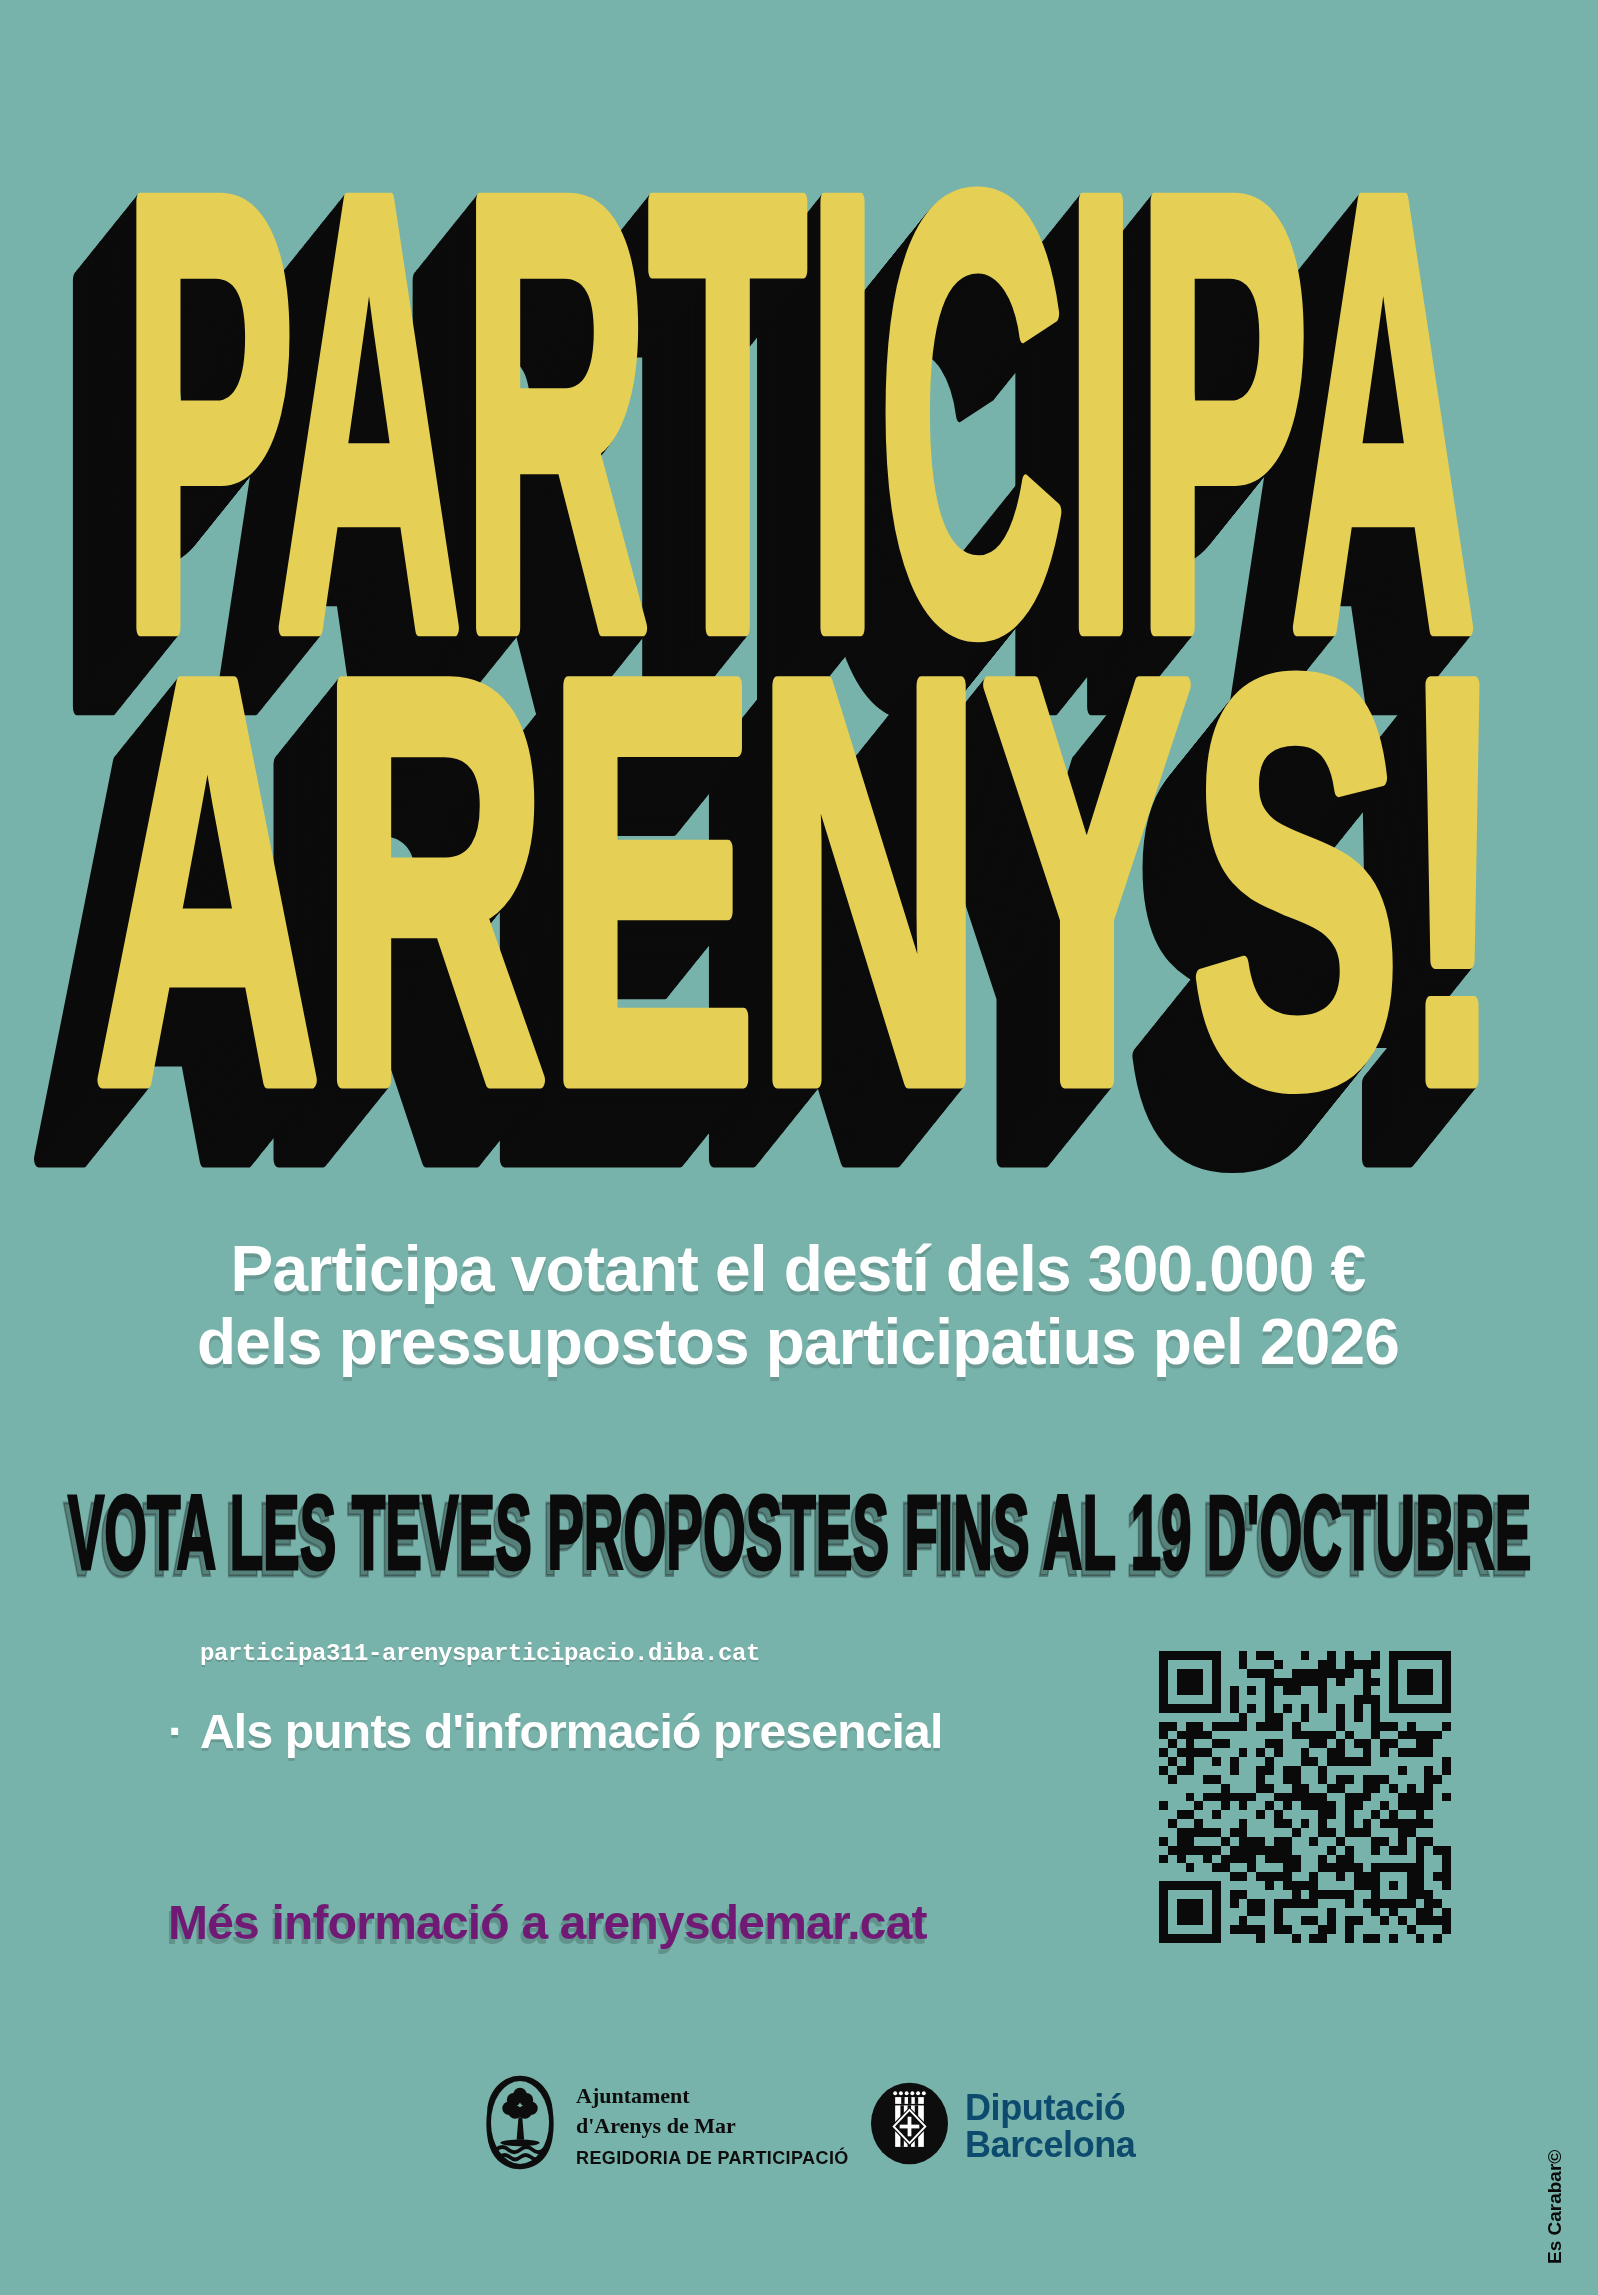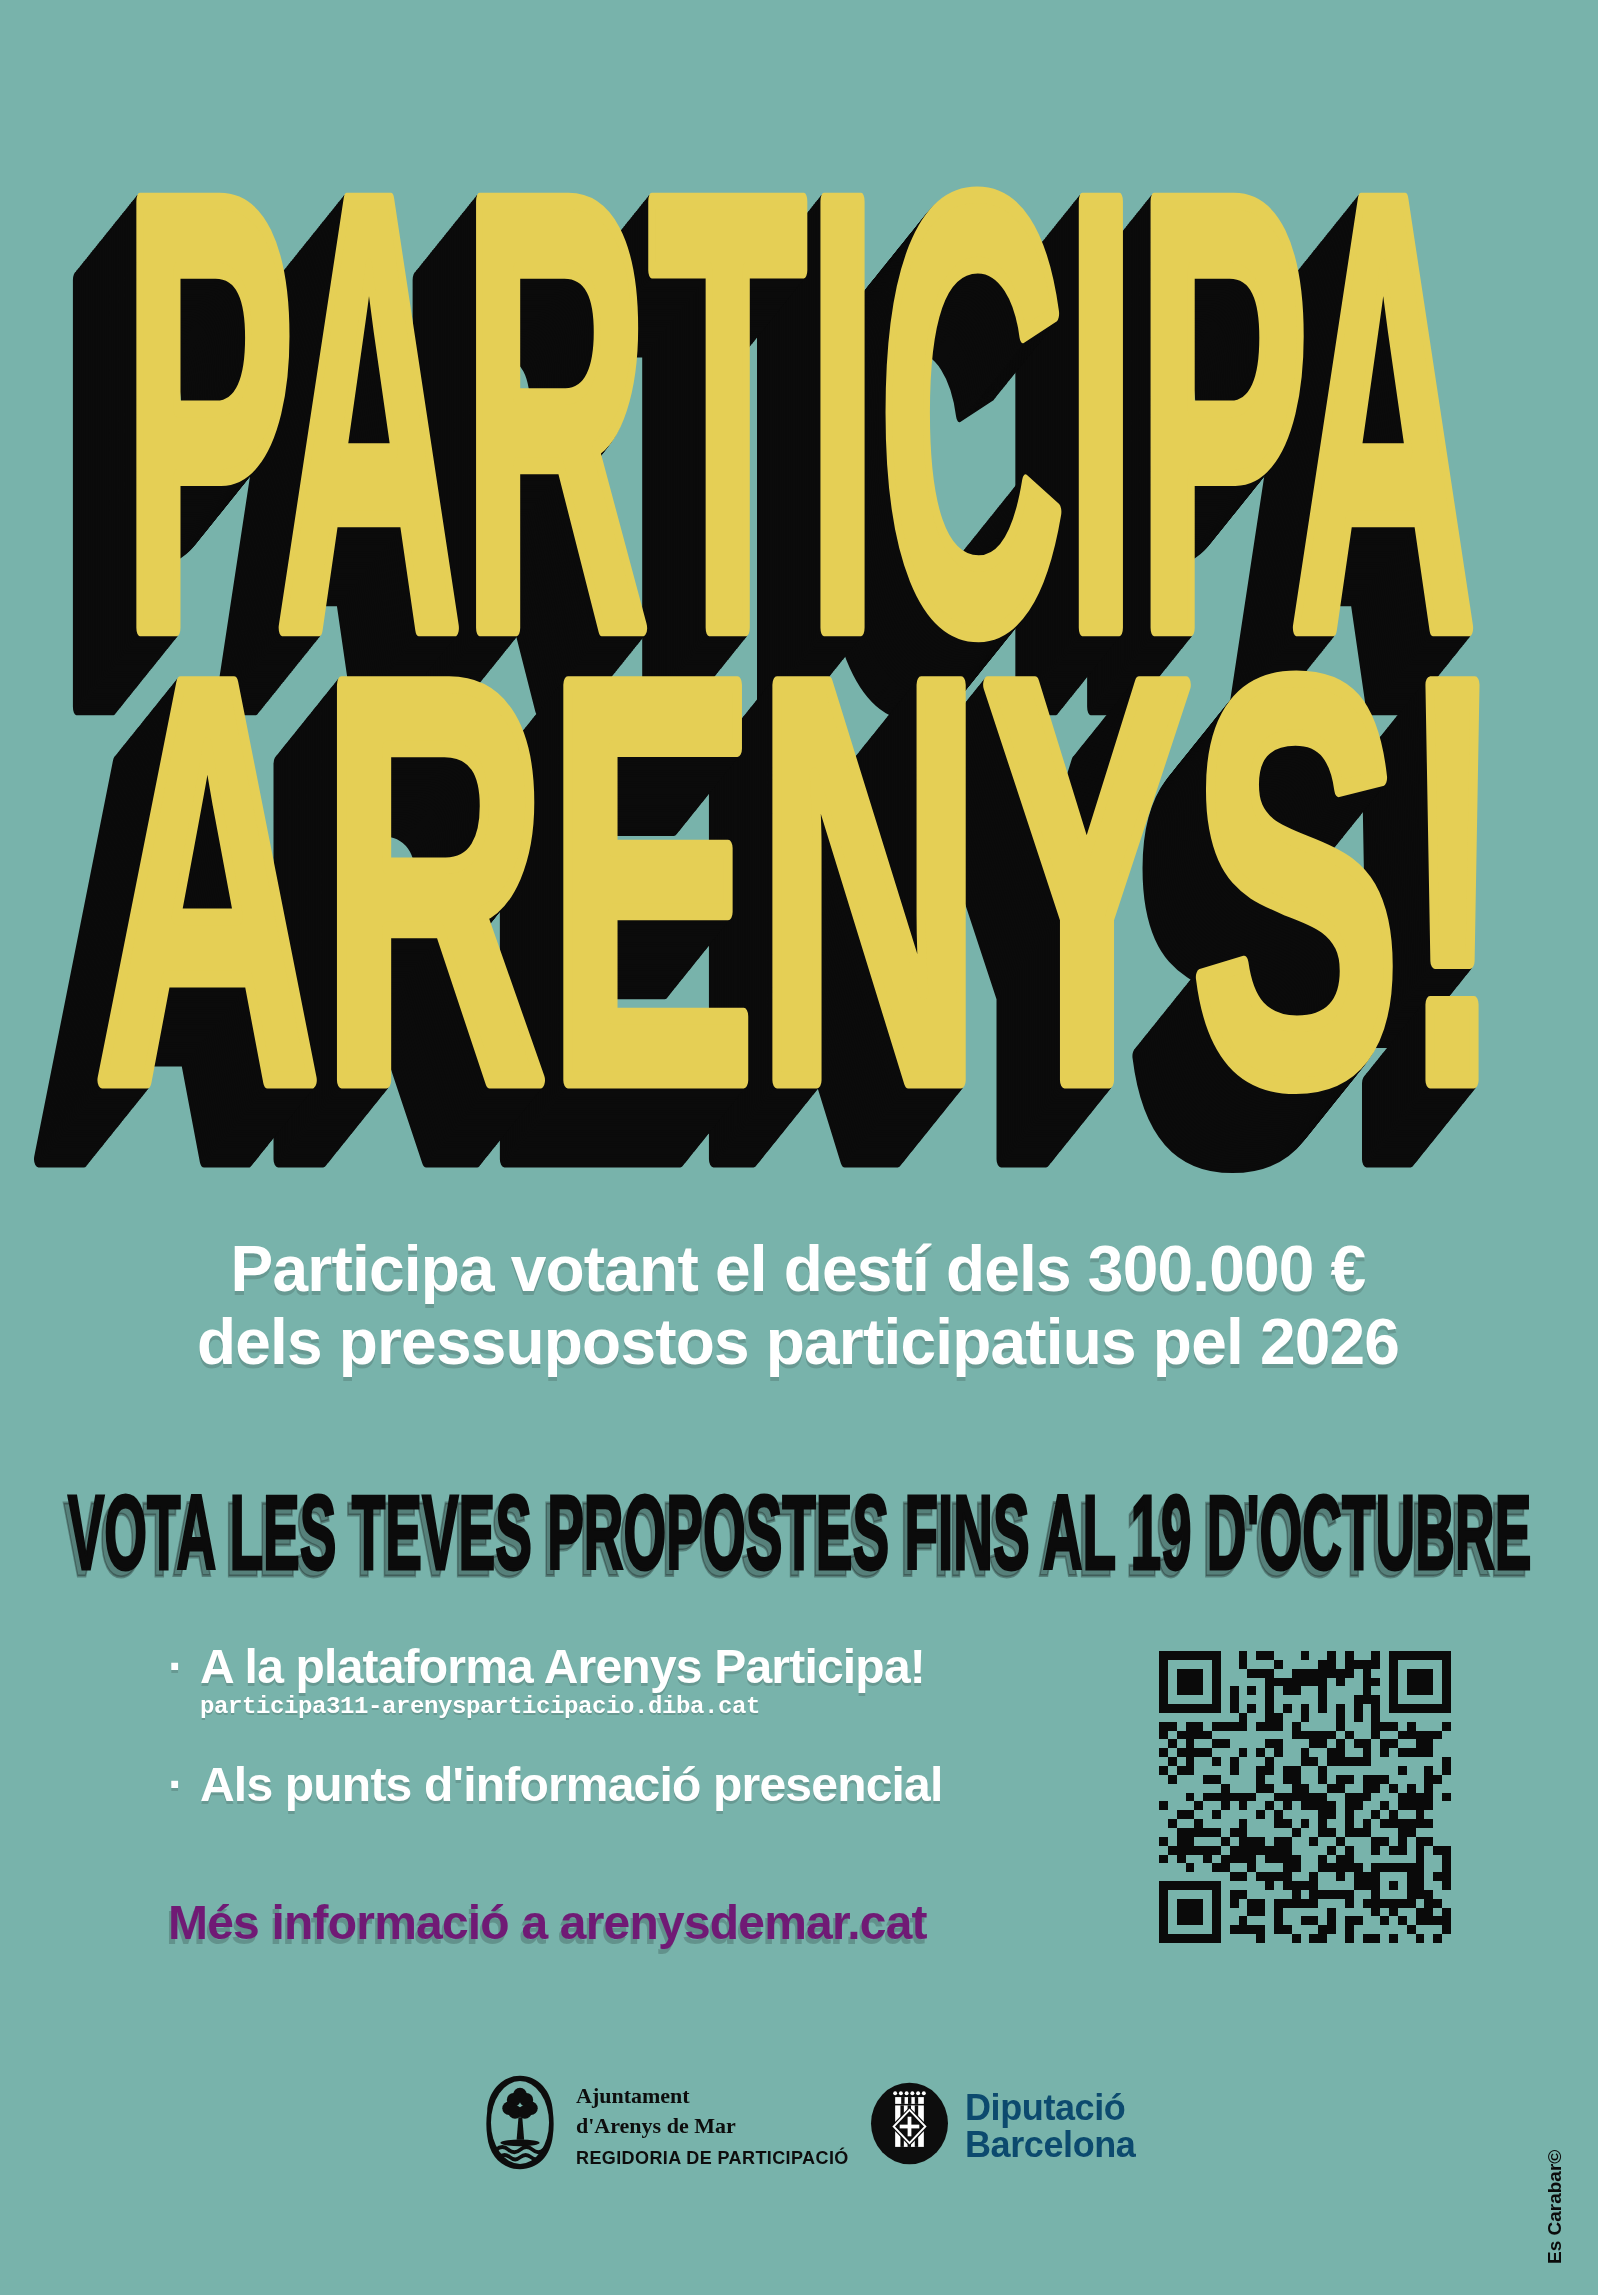--- a/index.html
+++ b/index.html
@@ -128,21 +128,20 @@
     <div>Participa votant el destí dels 300.000 €</div>
     <div>dels pressupostos participatius pel 2026</div>
   </div>
 
   <svg class="abs" style="left:0;top:1456px;" width="1599" height="174" viewBox="0 0 2114 230">
     <text class="display" x="1051" y="159" font-size="140" text-anchor="middle" textLength="1935" lengthAdjust="spacingAndGlyphs" fill="rgba(11,11,11,0.30)" stroke="rgba(11,11,11,0.30)" stroke-width="4">VOTA LES TEVES PROPOSTES FINS AL 19 D'OCTUBRE</text>
     <text class="display" x="1057" y="150" font-size="140" text-anchor="middle" textLength="1935" lengthAdjust="spacingAndGlyphs" fill="#0b0b0b" stroke="#0b0b0b" stroke-width="4">VOTA LES TEVES PROPOSTES FINS AL 19 D'OCTUBRE</text>
   </svg>
 
   <div class="bullets">
-    <div class="bullet-line"><span class="bullet-dot">·</span><span>A la plataforma Arenys Participa!</span></div>
     <div class="bullet-url">participa311-arenysparticipacio.diba.cat</div>
     <div class="bullet-gap"></div>
     <div class="bullet-line"><span class="bullet-dot">·</span><span>Als punts d'informació presencial</span></div>
   </div>
 
   <div class="more-info">Més informació a arenysdemar.cat</div>
 
   <div id="qr-box">
     <svg id="qr-svg" width="292" height="292" viewBox="0 0 33 33" shape-rendering="crispEdges">
         <rect x="0" y="0" width="1" height="1" fill="#0a0a0a"></rect>

